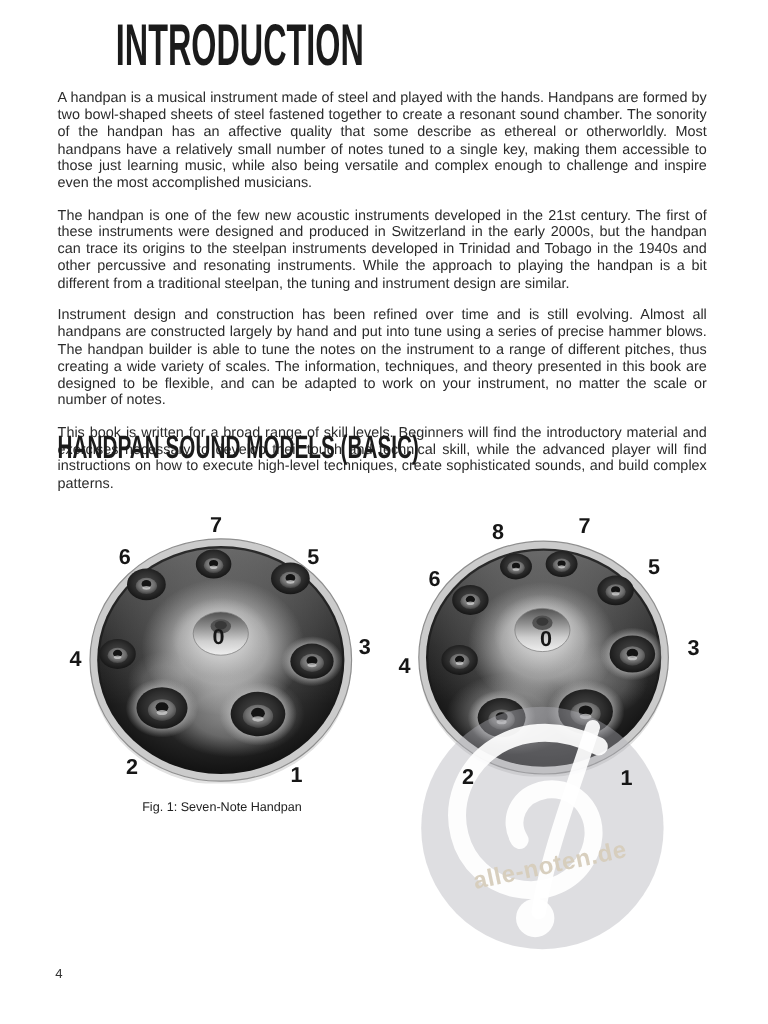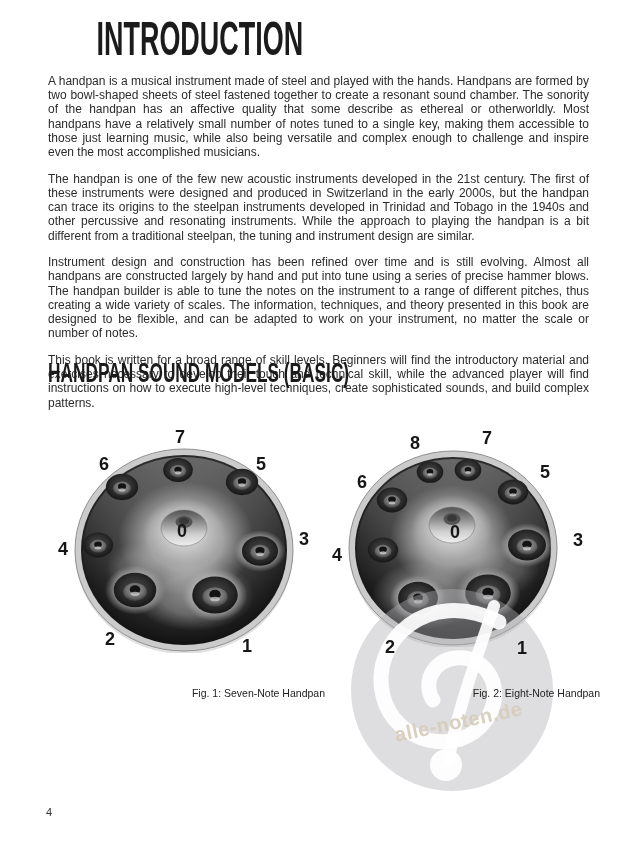--- a/index.html
+++ b/index.html
@@ -26,21 +26,21 @@
   
   .figure{position:absolute;}
   #fig0{left:28px;top:425px;width:300px;height:268px;}
   #fig1{left:305px;top:420px;width:310px;height:273px;}
   .drum-wrap{position:absolute;z-index:1;}
   .note-label{
     position:absolute;z-index:10;transform:translate(-50%,-50%);
     font-size:18px;font-weight:bold;color:#161616;line-height:1;
   }
   .figcaption{
-    position:absolute;z-index:10;text-align:right;font-size:10.5px;color:#222;margin-top:20px;
+    position:absolute;z-index:10;text-align:center;font-size:10.5px;color:#222;
   }
   #fig0 .figcaption{left:17px;top:242px;width:280px;}
   #fig1 .figcaption{left:15px;top:247px;width:280px;}
   
   .watermark{position:absolute;left:339px;top:584px;width:232px;height:232px;z-index:6;pointer-events:none;}
   .watermark svg{position:absolute;left:0;top:0;}
   .watermark-text{
     position:absolute;left:56px;top:140px;transform:rotate(-12deg);transform-origin:left center;
     font-size:20px;font-weight:bold;letter-spacing:0.5px;color:rgba(214,204,187,0.95);white-space:nowrap;
   }
@@ -256,21 +256,20 @@
         <span class="note-label" style="left: 150px; top: 112px;">0</span>
         <span class="note-label" style="left: 217px; top: 228px;">1</span>
         <span class="note-label" style="left: 85px; top: 227px;">2</span>
         <span class="note-label" style="left: 273px; top: 120px;">3</span>
         <span class="note-label" style="left: 32px; top: 135px;">4</span>
         <span class="note-label" style="left: 240px; top: 52px;">5</span>
         <span class="note-label" style="left: 57px; top: 62px;">6</span>
         <span class="note-label" style="left: 182px; top: 18px;">7</span>
         <span class="note-label" style="left: 110px; top: 23px;">8</span>
       </div>
-    <div class="figcaption">Fig. 2: Eight-Note Handpan</div>
   </div>
 
   <div class="watermark">
     <svg width="232" height="232" viewBox="0 0 232 232">
       <circle cx="113" cy="106" r="101" fill="rgba(176,176,184,0.42)"></circle>
       <path d="M 160 38 C 88 2, 30 58, 44 112 C 56 160, 120 174, 147 136 C 168 106, 148 70, 116 74 C 92 78, 84 100, 94 116" fill="none" stroke="rgba(255,255,255,0.92)" stroke-width="15" stroke-linecap="round"></path>
       <path d="M 155 22 C 138 74, 116 132, 110 176" fill="none" stroke="rgba(255,255,255,0.92)" stroke-width="12" stroke-linecap="round"></path>
       <circle cx="107" cy="181" r="16" fill="rgba(255,255,255,0.92)"></circle>
     </svg>
     <div class="watermark-text">alle-noten.de</div>

